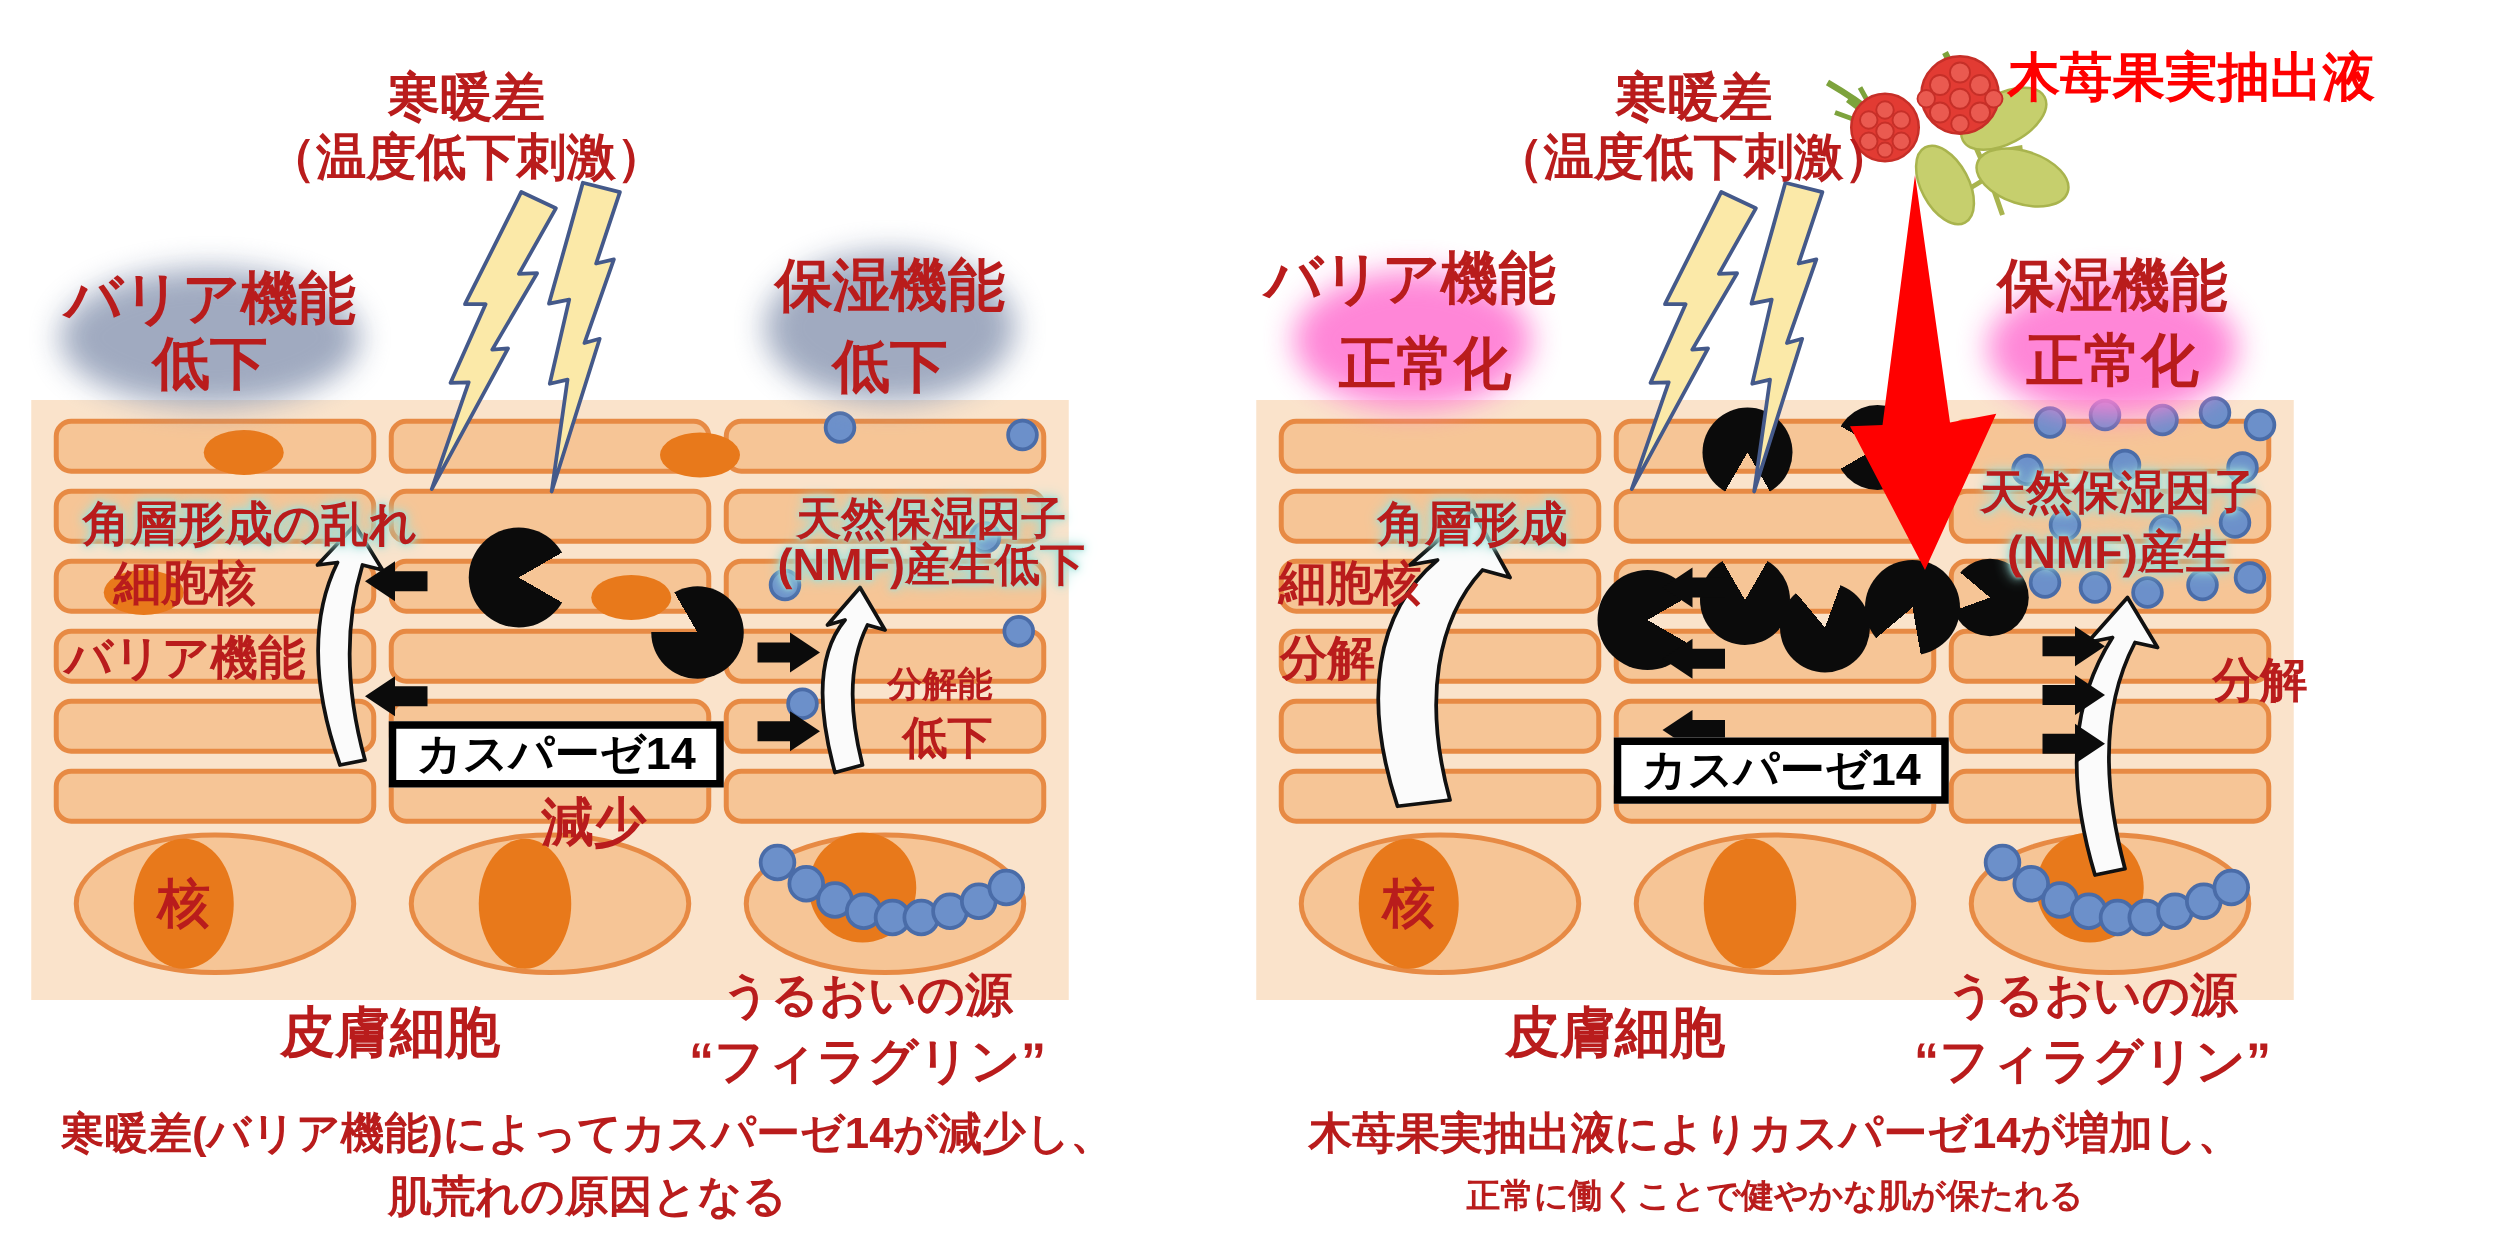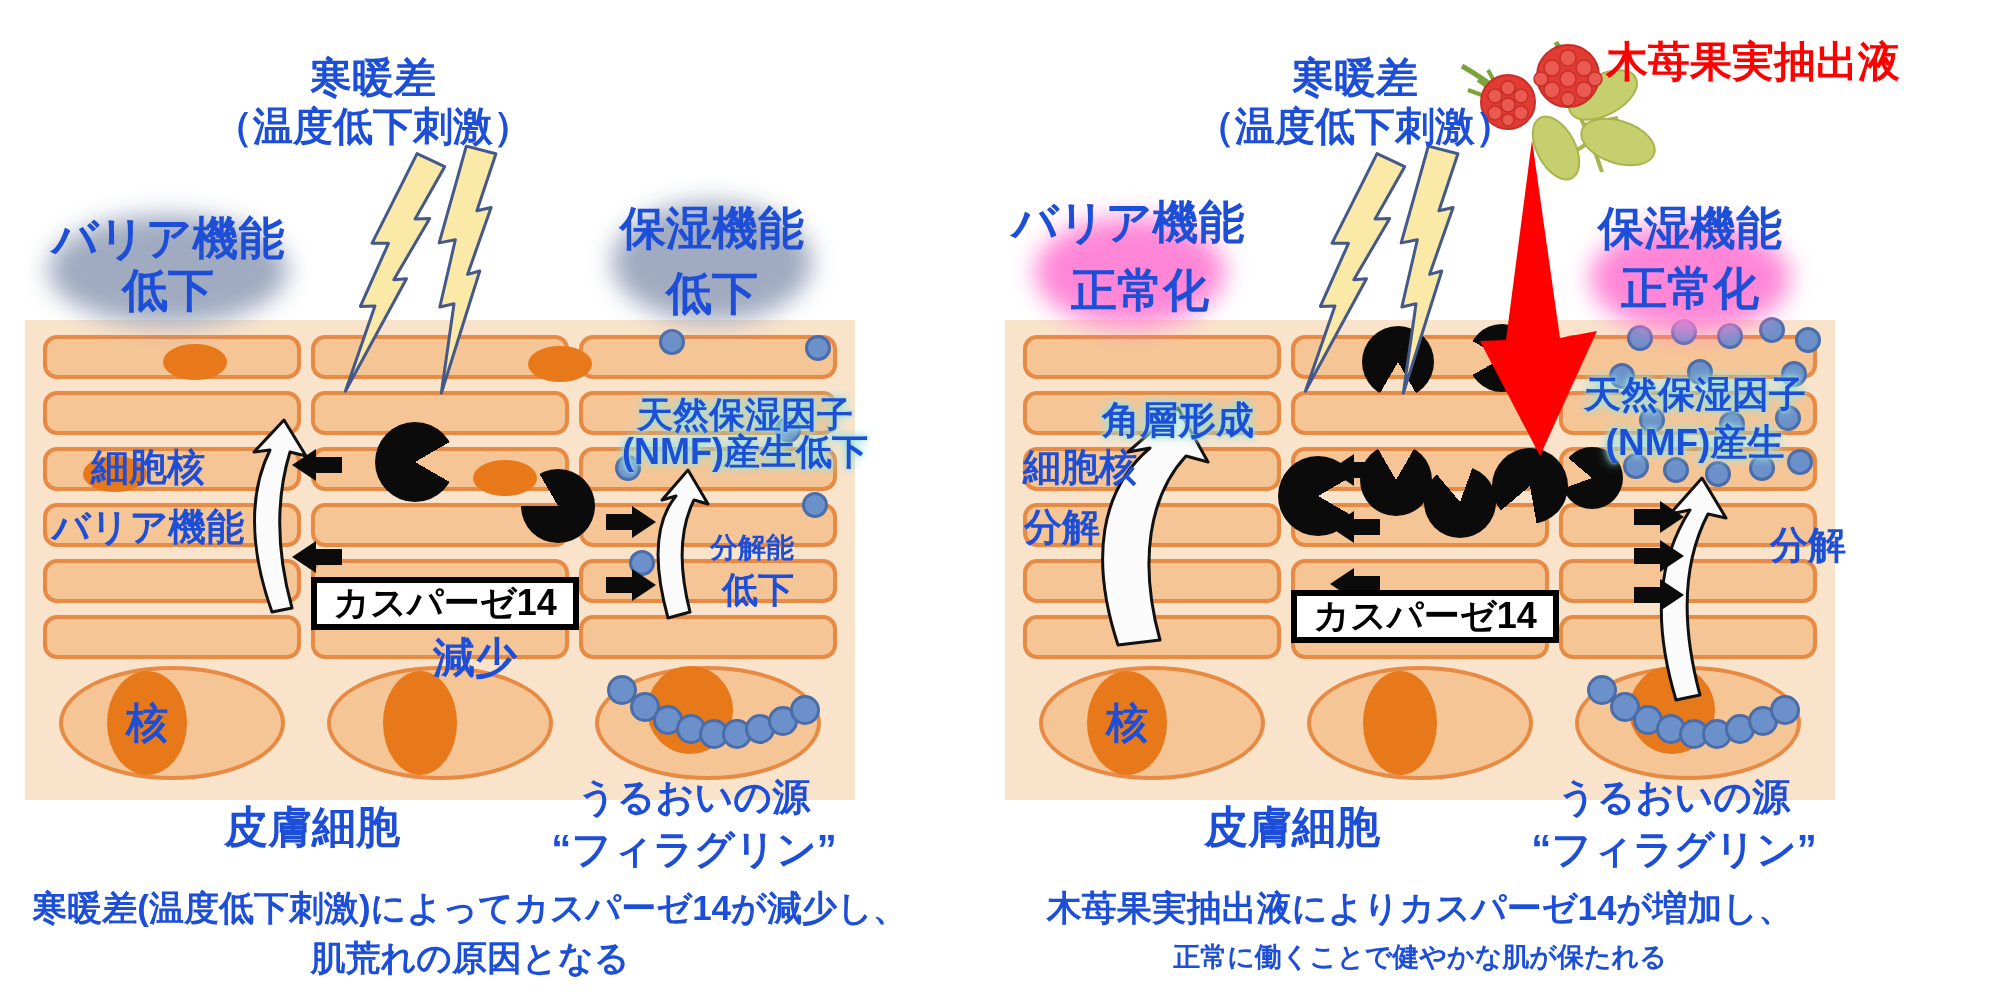--- a/index.html
+++ b/index.html
@@ -8,21 +8,21 @@
   .panel{position:absolute;top:320px;width:830px;height:480px;background:#FAE3CB;}
   #dyn,#blobs,#texts{position:absolute;inset:0;}
   .cell{position:absolute;width:258px;height:44px;background:#F6C596;border:4px solid #E78A44;
         border-radius:14px;box-sizing:border-box;}
   .bigcell{position:absolute;width:226px;height:114px;background:#F6C596;border:4px solid #E78A44;
         border-radius:50%;box-sizing:border-box;}
   .nuc{position:absolute;background:#E8791B;border-radius:50%;}
   .dot{position:absolute;background:#6C90CA;border:3px solid #4A6CA8;border-radius:50%;box-sizing:border-box;}
   .pac{position:absolute;border-radius:50%;}
   .blob{position:absolute;border-radius:50%;filter:blur(12px);opacity:.95;}
-  .t{position:absolute;transform:translate(-50%,-50%);white-space:nowrap;font-weight:900;color:#1d4ed8;line-height:1;}
+  .t{position:absolute;transform:translate(-50%,-50%);white-space:nowrap;font-weight:900;color:#b91c1c;line-height:1;}
   .glow{text-shadow:0 0 3px #9FE0DA,0 0 7px #9FE0DA,0 0 12px #9FE0DA;}
   .red{color:#FF0000;}
   .cbox{position:absolute;background:#fff;border:6px solid #000;box-sizing:border-box;
         display:flex;align-items:center;justify-content:center;font-weight:900;}
   svg{position:absolute;inset:0;pointer-events:none;}
 </style>
 </head>
 <body>
 
 <div id="figure">
@@ -220,32 +220,33 @@
   </div>
 
   <div id="texts">
 
     <div class="t" style="left:373px;top:78px;font-size:42px">寒暖差</div>
     <div class="t" style="left:373px;top:126px;font-size:40px">（温度低下刺激）</div>
     <div class="t" style="left:168px;top:238px;font-size:46px">バリア機能</div>
     <div class="t" style="left:168px;top:290px;font-size:46px">低下</div>
     <div class="t" style="left:712px;top:228px;font-size:46px">保湿機能</div>
     <div class="t" style="left:712px;top:293px;font-size:46px">低下</div>
+    <div class="t glow" style="left:200px;top:420px;font-size:38px">角層形成の乱れ</div>
     <div class="t glow" style="left:745px;top:415px;font-size:36px">天然保湿因子</div>
     <div class="t glow" style="left:745px;top:452px;font-size:36px">(NMF)産生低下</div>
     <div class="t" style="left:148px;top:467px;font-size:38px">細胞核</div>
     <div class="t" style="left:148px;top:527px;font-size:38px">バリア機能</div>
     <div class="t" style="left:475px;top:658px;font-size:42px">減少</div>
     <div class="t" style="left:752px;top:548px;font-size:28px">分解能</div>
     <div class="t" style="left:758px;top:590px;font-size:36px">低下</div>
     <div class="t" style="left:147px;top:723px;font-size:42px">核</div>
     <div class="t" style="left:694px;top:797px;font-size:38px">うるおいの源</div>
     <div class="t" style="left:694px;top:849px;font-size:40px">“フィラグリン”</div>
     <div class="t" style="left:312px;top:827px;font-size:44px">皮膚細胞</div>
-    <div class="t" style="left:470px;top:907px;font-size:35px">寒暖差(温度低下刺激)によってカスパーゼ14が減少し、</div>
+    <div class="t" style="left:470px;top:907px;font-size:35px">寒暖差(バリア機能)によってカスパーゼ14が減少し、</div>
     <div class="t" style="left:470px;top:957px;font-size:35px">肌荒れの原因となる</div>
 
     <div class="t red" style="left:1753px;top:62px;font-size:42px">木苺果実抽出液</div>
     <div class="t" style="left:1355px;top:78px;font-size:42px">寒暖差</div>
     <div class="t" style="left:1355px;top:126px;font-size:40px">（温度低下刺激）</div>
     <div class="t" style="left:1128px;top:222px;font-size:46px">バリア機能</div>
     <div class="t" style="left:1140px;top:290px;font-size:46px">正常化</div>
     <div class="t" style="left:1690px;top:228px;font-size:46px">保湿機能</div>
     <div class="t" style="left:1690px;top:288px;font-size:46px">正常化</div>
     <div class="t glow" style="left:1178px;top:420px;font-size:38px">角層形成</div>

